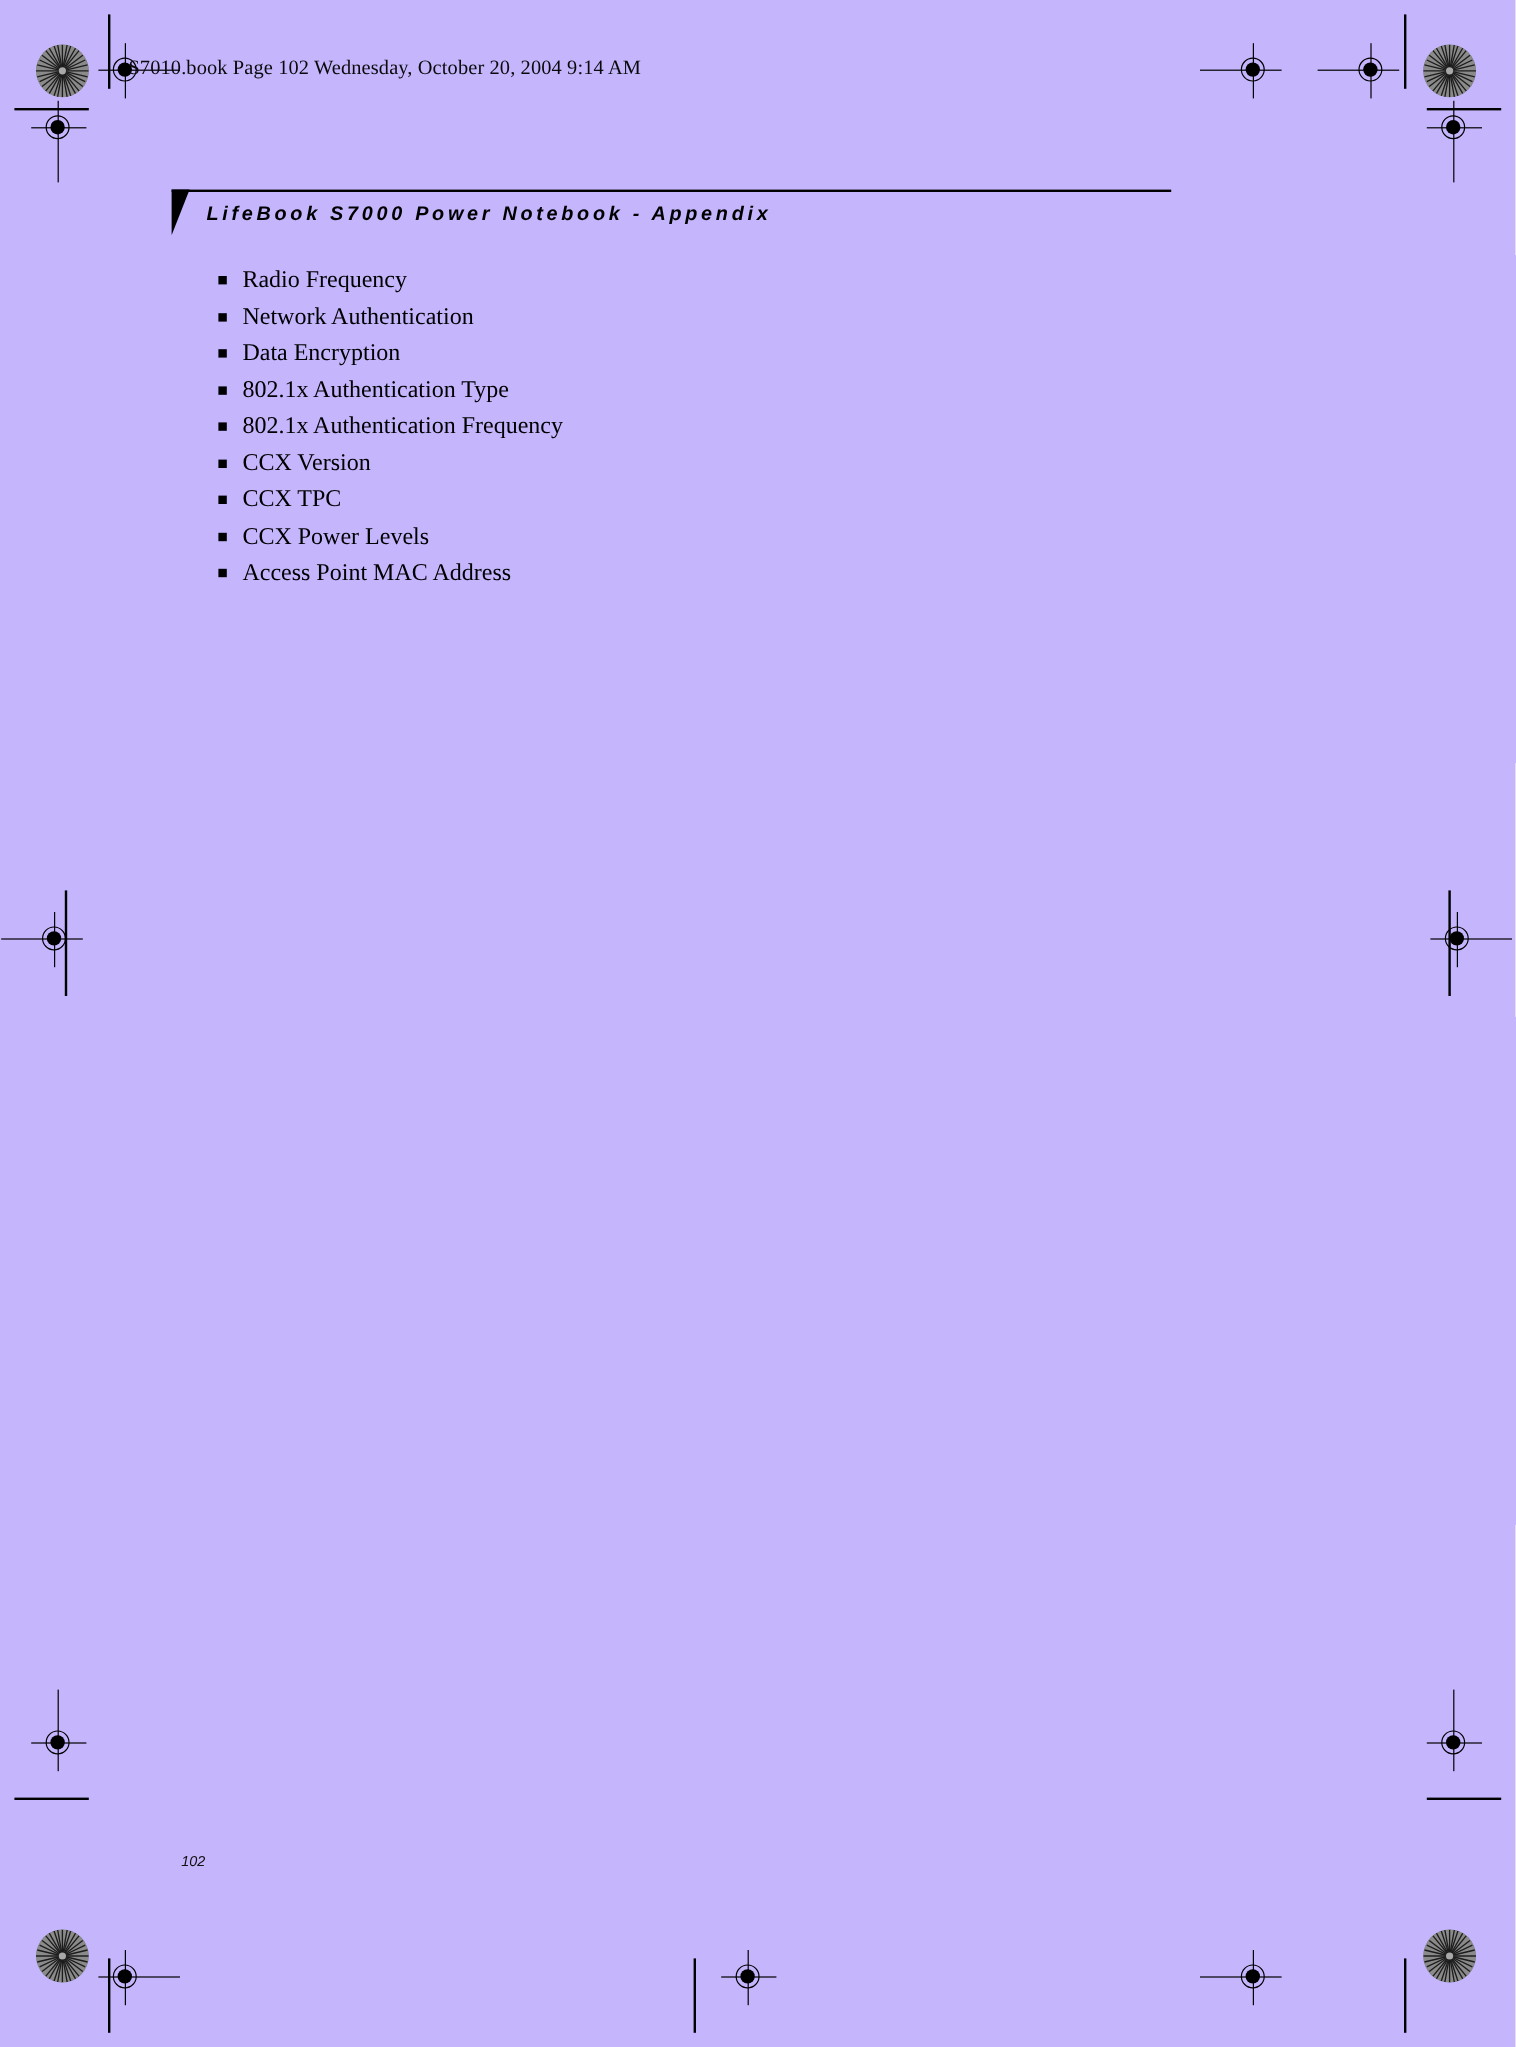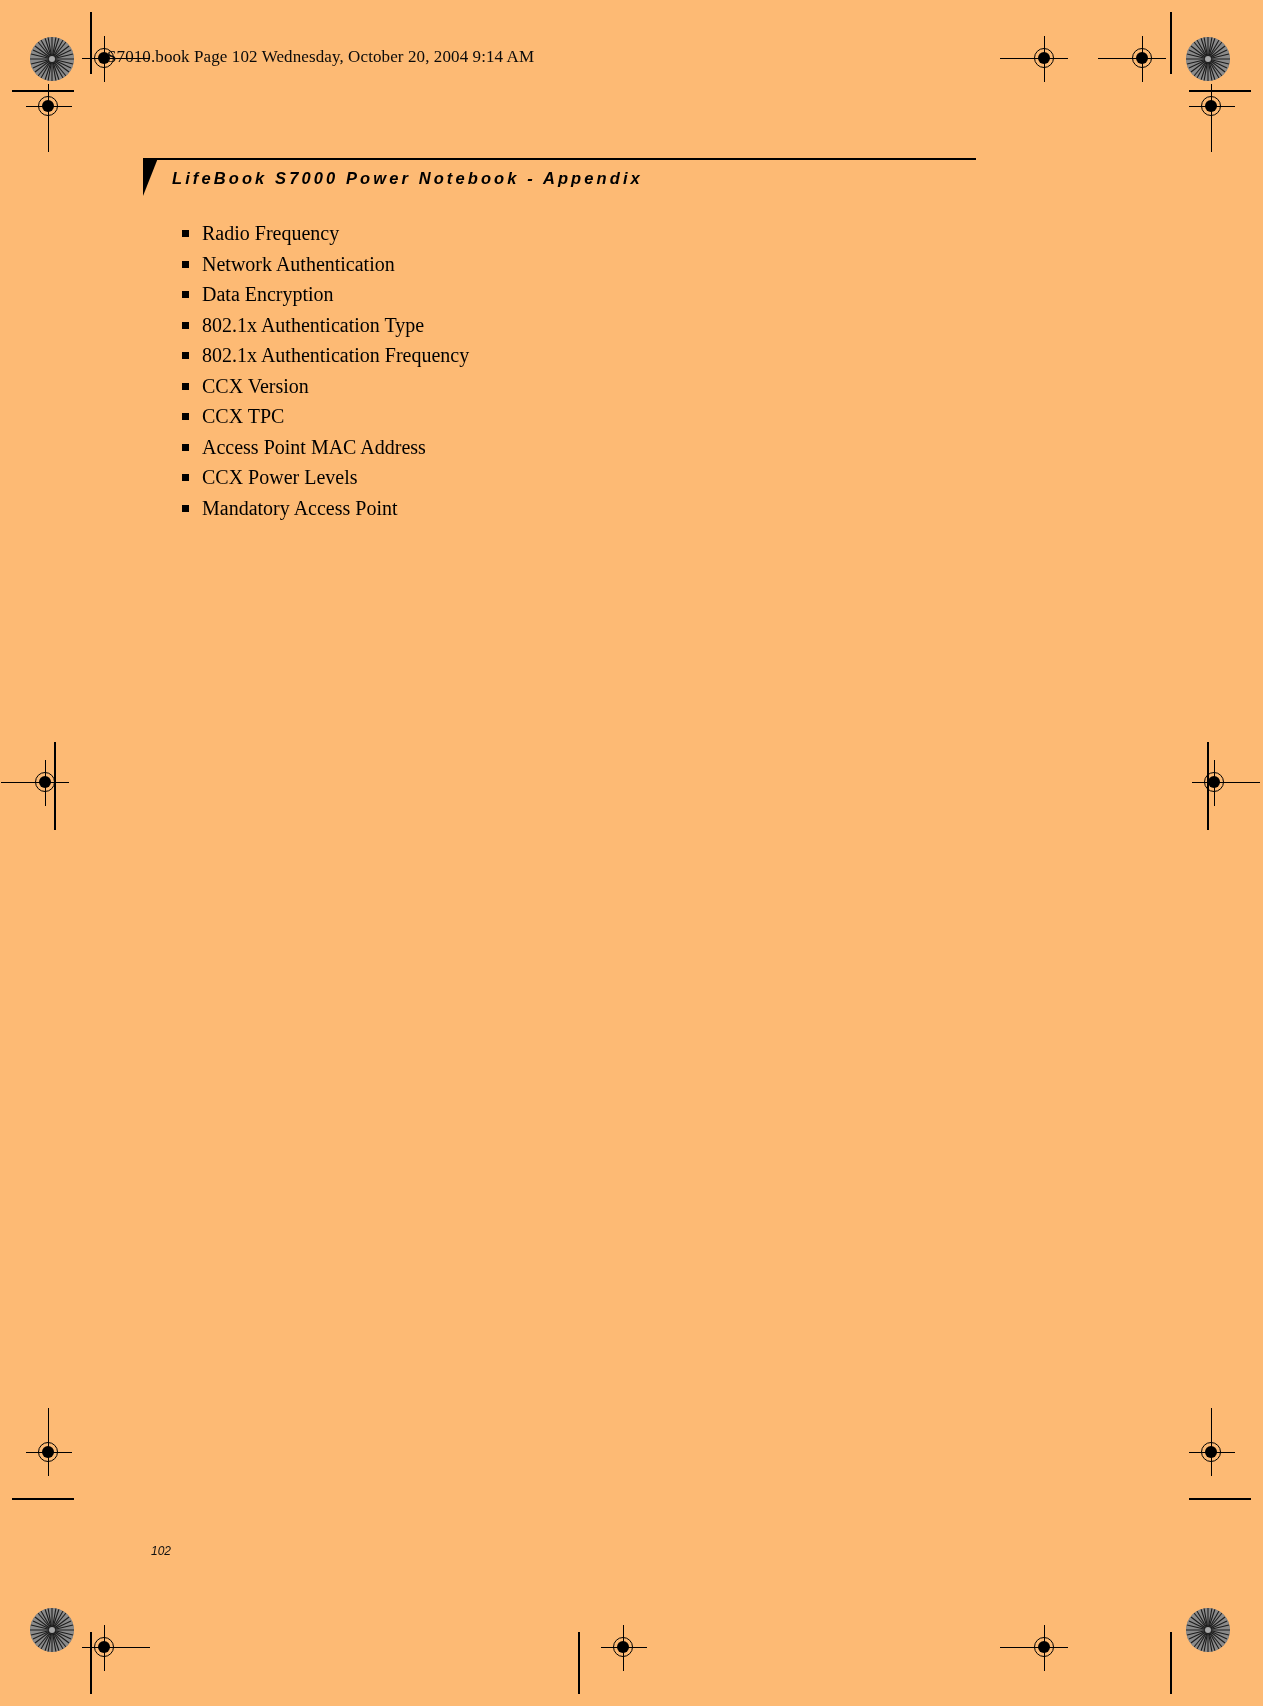--- a/index.html
+++ b/index.html
@@ -9,21 +9,21 @@
   }
   body {
     font-family: "Liberation Serif", "DejaVu Serif", serif;
     color: #000000;
   }
   #page {
     position: relative;
     width: 1263px;
     height: 1706px;
     overflow: hidden;
-    background: #fdba74;
+    background: #c4b5fd;
   }
 
   
   .reg-mark {
     position: absolute;
     width: 46px;
     height: 46px;
     pointer-events: none;
   }
   .reg-mark .ring {
@@ -451,27 +451,23 @@
     <li class="bullet-item">
       <span class="sq"></span>
       <span>CCX Version</span>
     </li>
     <li class="bullet-item">
       <span class="sq"></span>
       <span>CCX TPC</span>
     </li>
     <li class="bullet-item">
       <span class="sq"></span>
+      <span>CCX Power Levels</span>
+    </li>
+    <li class="bullet-item">
+      <span class="sq"></span>
       <span>Access Point MAC Address</span>
     </li>
-    <li class="bullet-item">
-      <span class="sq"></span>
-      <span>CCX Power Levels</span>
-    </li>
-    <li class="bullet-item">
-      <span class="sq"></span>
-      <span>Mandatory Access Point</span>
-    </li>
   </ul>
 
   <div class="folio">102</div>
 
 </div>
 
 </body></html>

